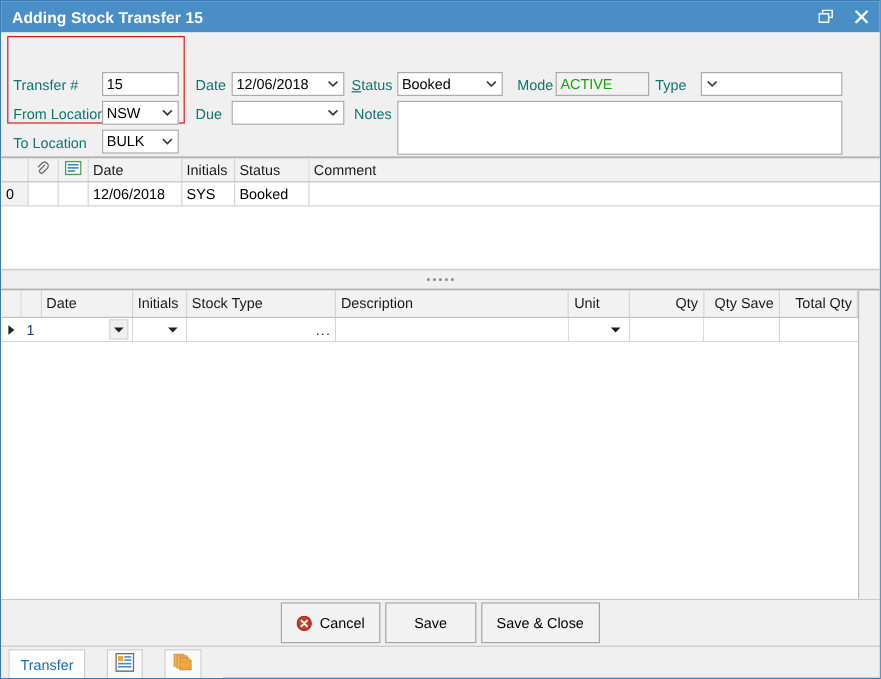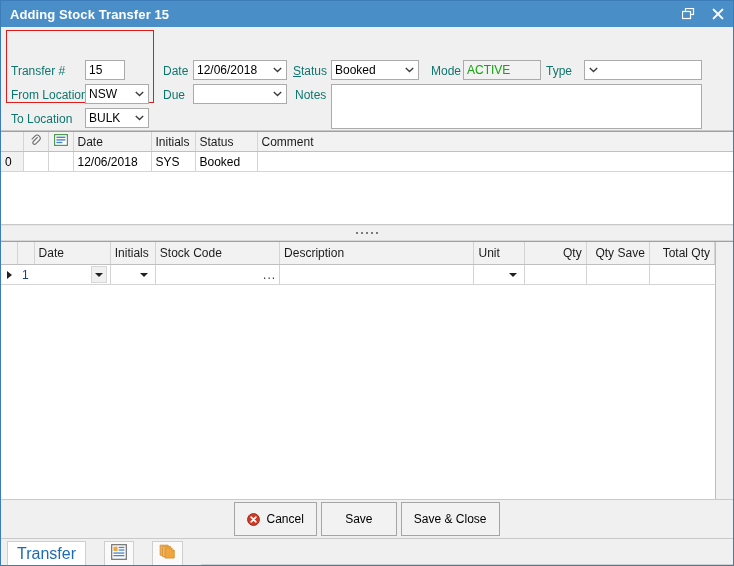--- a/index.html
+++ b/index.html
@@ -303,21 +303,21 @@
     border-top: 1px solid #c9c9c9;
     display: flex;
     align-items: flex-end;
     padding-left: 6px;
   }
   .tab {
     height: 24px;
     box-sizing: border-box;
     display: flex; align-items: center; justify-content: center;
     padding: 0 9px;
-    font-size: 16px;
+    font-size: 12px;
     color: #1d6bb5;
     background: #ffffff;
     border: 1px solid #cfcfcf;
     border-bottom: none;
     margin-right: 18px;
   }
   .tab.icontab { padding: 0 6px; background: #fafafa; }
   .tabfill {
     flex: 1 1 auto;
     height: 23px;
@@ -348,21 +348,21 @@
         </span>
       </div>
     </div>
   </div>
 
   <div class="formarea">
 
     <div class="redbox"></div>
 
     <div class="lbl" style="left:10px; top:37px;">Transfer #</div>
-    <div class="fld" style="left:84px; top:33px; width:40px;">15</div>
+    <div class="fld" style="left:84px; top:33px; width:64px;">15</div>
 
     <div class="lbl" style="left:10px; top:61px;">From Location</div>
     <div class="combo" style="left:84px; top:57px; width:64px;">
       <span class="val">NSW</span>
       <span class="arrow">
         <svg width="9" height="6" viewBox="0 0 9 6">
             <path d="M0.8 1 L4.5 4.6 L8.2 1" fill="none" stroke="#3d3d3d" stroke-width="1.4"></path>
           </svg>
       </span>
     </div>
@@ -508,21 +508,21 @@
             <col style="width:62px">
           <col style="width:63px">
             <col style="width:65px">
         </colgroup>
         <thead>
           <tr>
             <th></th>
             <th></th>
             <th>Date</th>
             <th>Initials</th>
-            <th>Stock Code</th>
+            <th>Stock Type</th>
             <th>Description</th>
             <th>Unit</th>
             <th class="num">Qty</th>
             <th class="num">Qty Save</th>
             <th class="num">Total Qty</th>
           </tr>
         </thead>
         <tbody>
           <tr>
             <td style="border-right:none;background:#ffffff;">

